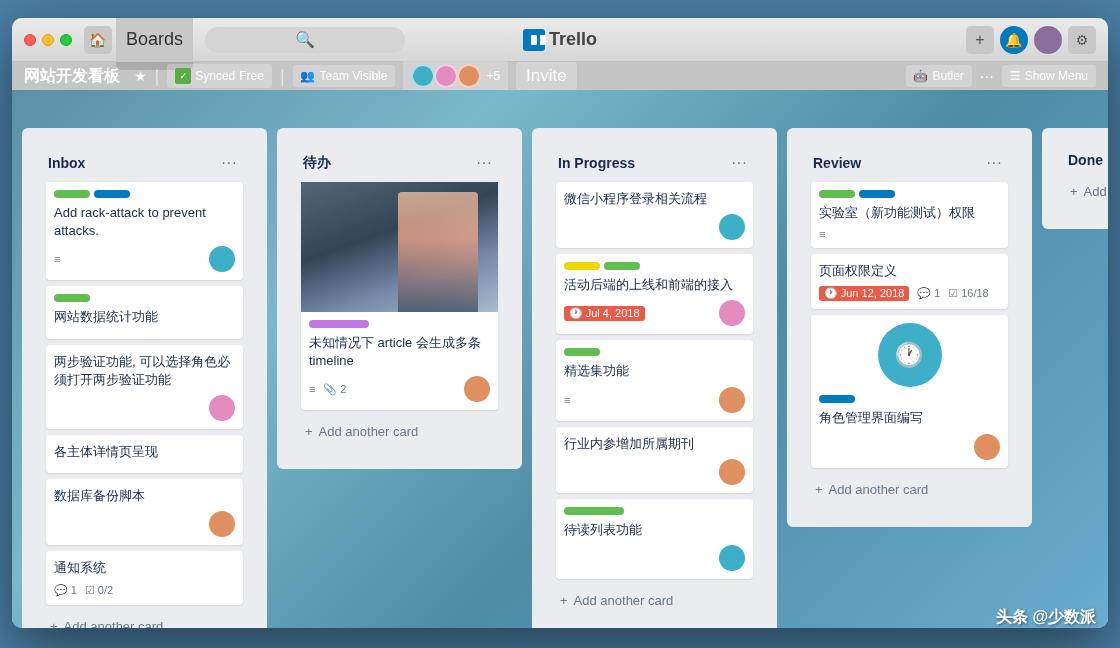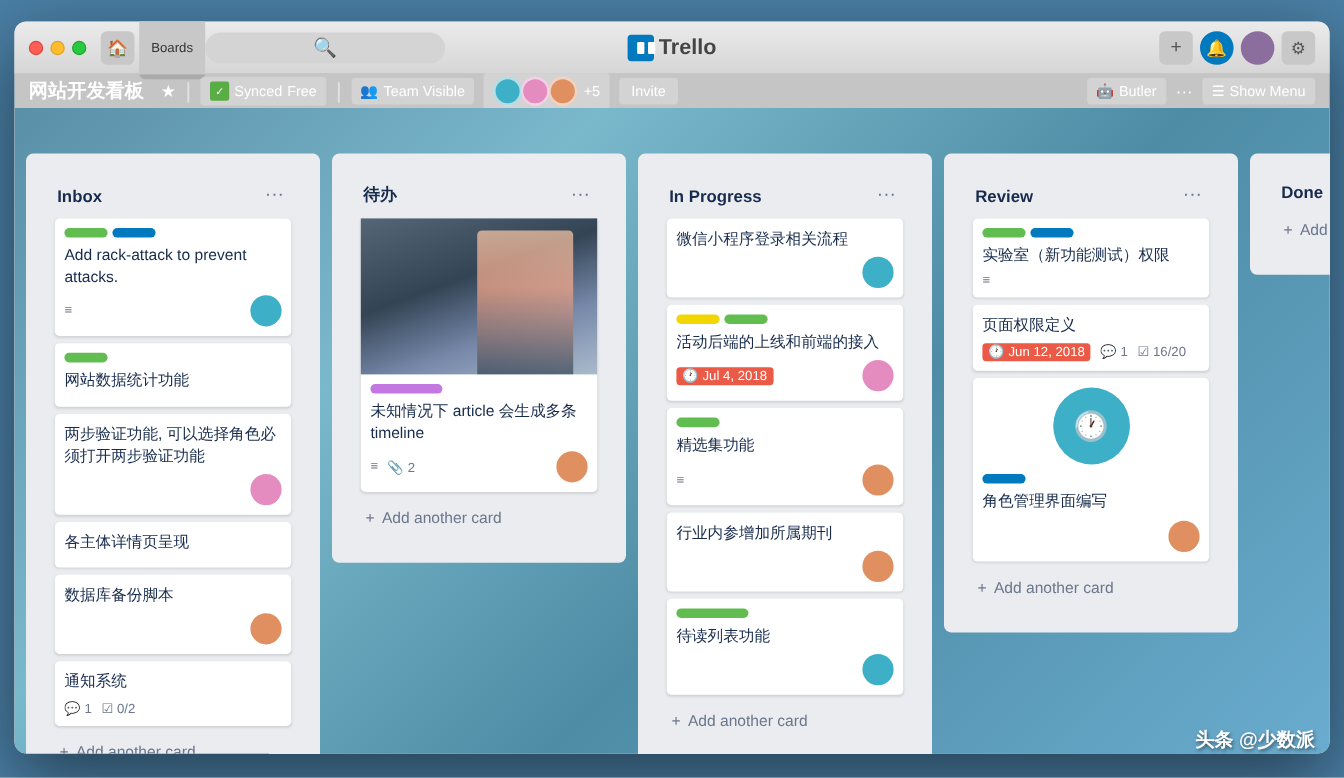--- a/index.html
+++ b/index.html
@@ -54,24 +54,24 @@
       border-radius: 5px;
       display: flex; align-items: center; justify-content: center;
       margin-right: 4px;
       font-size: 14px;
       color: #555;
     }
     .tb-boards-btn {
       background: #c8c8c8;
       border-radius: 5px;
       padding: 20px 10px;
-      font-size: 11px;
+      font-size: 18px;
       color: #333;
       font-weight: 500;
-      margin-right: 0;
+      margin-right: 12px;
     }
     .tb-search {
       width: 200px;
       height: 26px;
       background: #d4d4d4;
       border-radius: 13px;
       display: flex; align-items: center; justify-content: center;
       margin-right: auto;
     }
     .trello-logo {
@@ -179,21 +179,21 @@
     }
     .member-avatar:first-child { margin-left: 0; }
     .member-count {
       font-size: 12px; color: white;
       margin-left: 2px;
     }
     .invite-btn {
       background: rgba(255,255,255,0.25);
       border-radius: 3px;
       padding: 4px 10px;
-      font-size: 12px;
+      font-size: 17px;
       color: white;
       cursor: pointer;
     }
     .board-header-right {
       margin-left: auto;
       display: flex; align-items: center; gap: 8px;
     }
     .butler-btn {
       display: flex; align-items: center; gap: 4px;
       background: rgba(255,255,255,0.25);
@@ -617,21 +617,21 @@
         </div>
       </div>
 
 
       <div class="card">
         <div class="card-title">页面权限定义</div>
         <div class="card-footer">
           <div class="card-meta">
             <span class="card-badge due-red">🕐 Jun 12, 2018</span>
             <span class="card-badge">💬 1</span>
-            <span class="card-badge">☑ 16/20</span>
+            <span class="card-badge">☑ 16/18</span>
           </div>
         </div>
       </div>
 
       <div class="card">
         <div style="display:flex;justify-content:center;margin-bottom:8px;">
           <div style="width:64px;height:64px;border-radius:50%;background:#3dafc6;display:flex;align-items:center;justify-content:center;">
             <span style="font-size:24px;">🕐</span>
           </div>
         </div>

